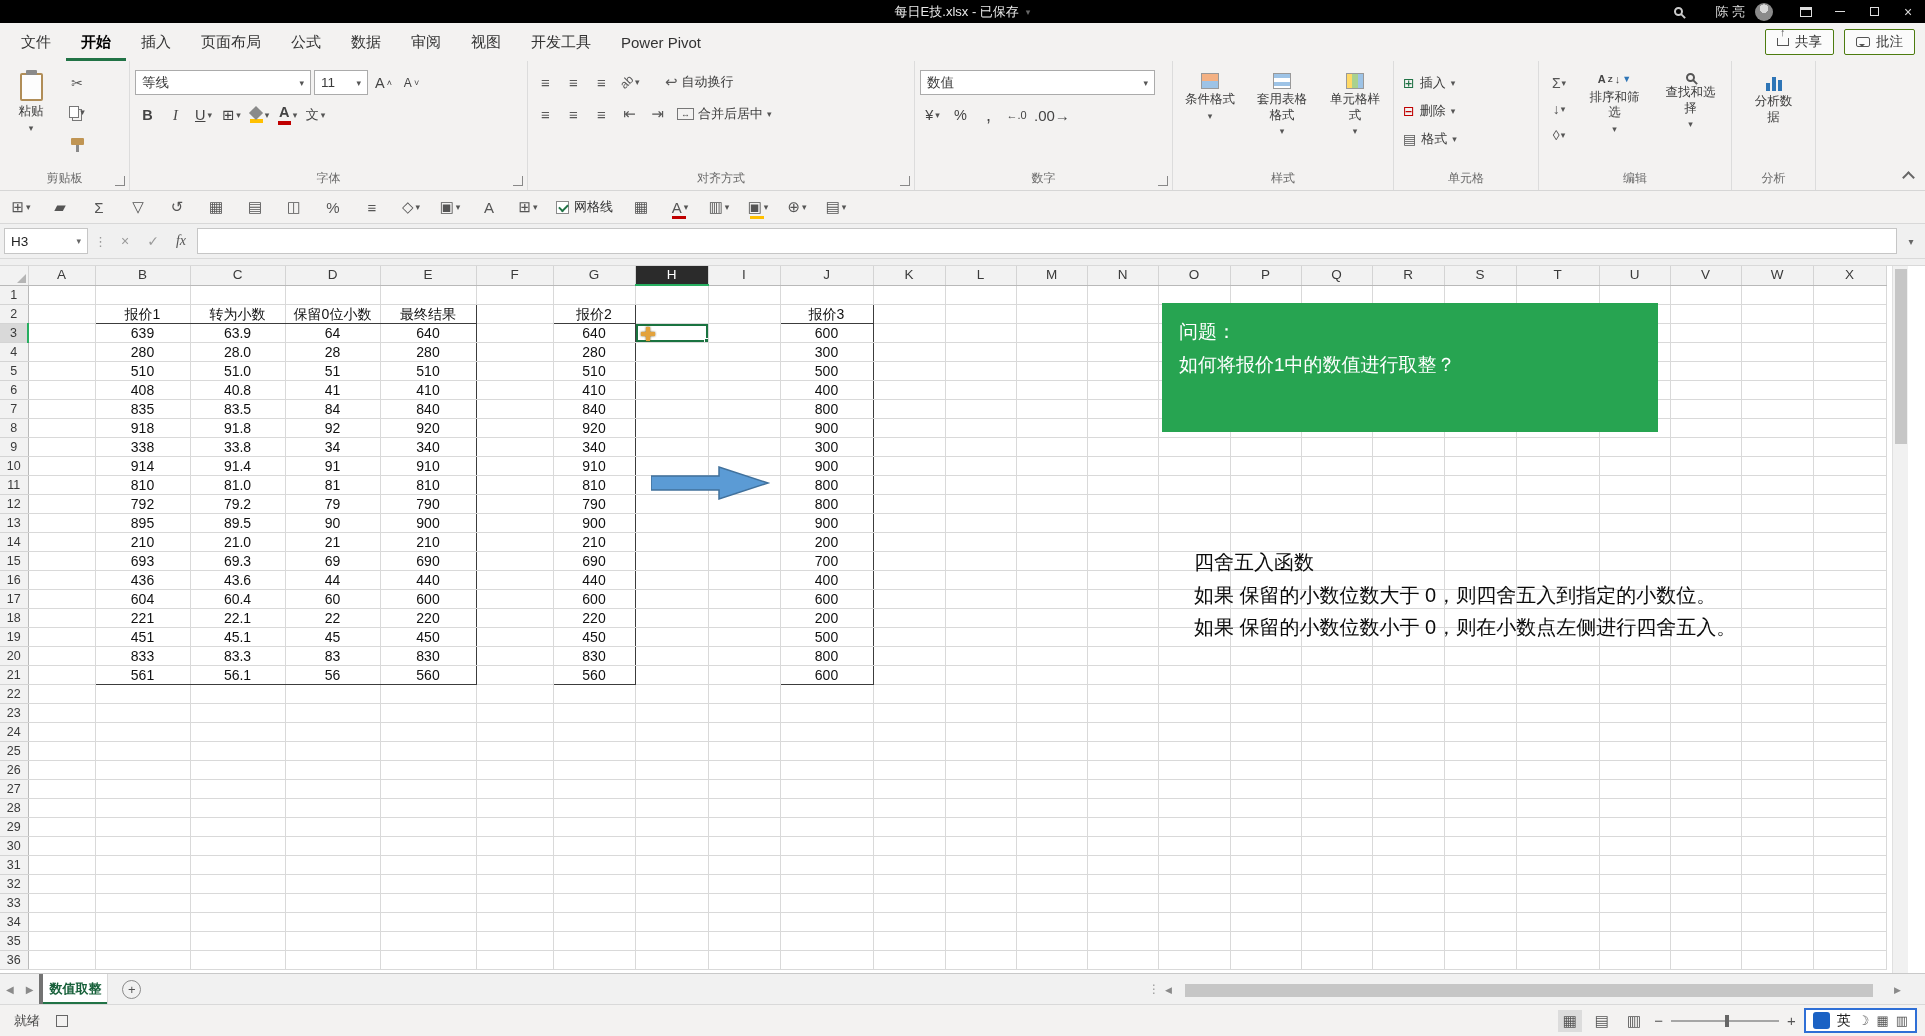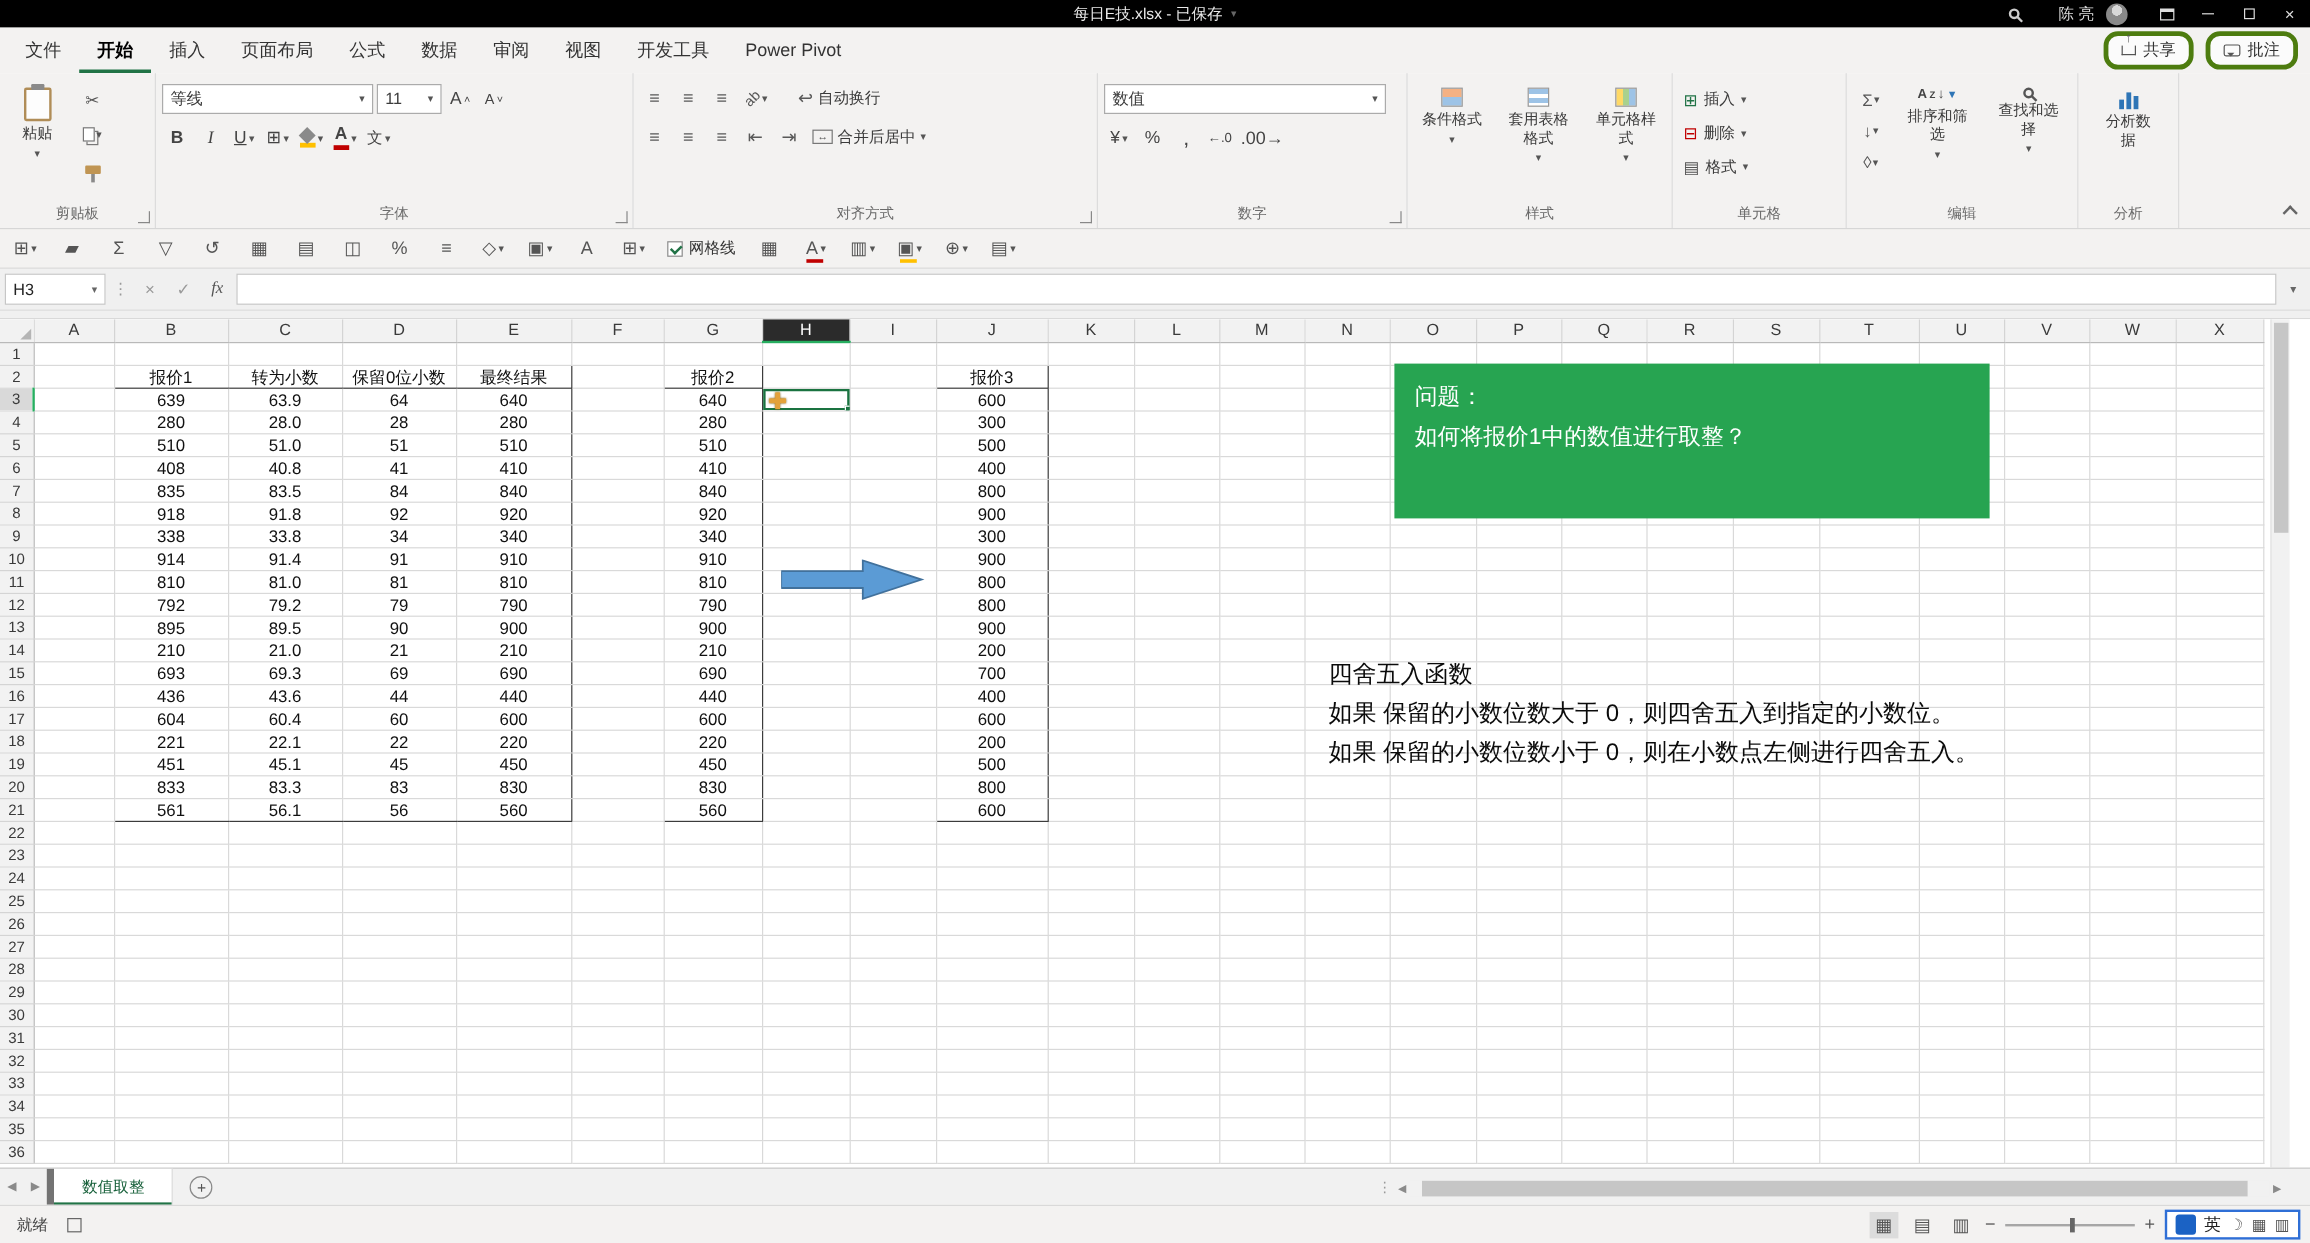--- a/index.html
+++ b/index.html
@@ -20,21 +20,21 @@
   .min-ico{width:10px;border-top:1px solid #ddd;display:inline-block}
   .restore-ico{width:9px;height:9px;border:1px solid #ddd;display:inline-block}
   .rd-ico{width:12px;height:10px;border:1px solid #ddd;border-top-width:3px;display:inline-block}
 
   
   .tabrow{height:38px;background:#f3f2f1;display:flex;align-items:stretch;flex:0 0 auto;font-size:15px;color:#333;padding-left:6px;position:relative}
   #ribbon-tabs{display:flex;align-items:stretch}
   .rtab{display:flex;align-items:center;padding:0 15px;cursor:default;white-space:nowrap}
   .rtab.active{font-weight:700;color:#000;box-shadow:inset 0 -3px 0 #217346}
   .tabrow-right{position:absolute;right:10px;top:0;height:100%;display:flex;align-items:center;gap:10px;font-size:13.5px}
-  .trbtn{display:flex;align-items:center;gap:6px;padding:3px 11px;border:4px solid #4d7c0f;background:#fbfbfb;border-radius:12px}
+  .trbtn{display:flex;align-items:center;gap:6px;padding:3px 11px;border:1px solid #4d7c0f;background:#fbfbfb;border-radius:2px}
   .share-ico{position:relative;width:12px;height:8px;border:1px solid #555;border-top:none;display:inline-block}
   .share-ico:after{content:"↑";position:absolute;left:2px;top:-12px;font-size:11px;color:#555}
   .cmt-ico{width:14px;height:10px;border:1px solid #555;border-radius:2px;position:relative;display:inline-block}
   .cmt-ico:after{content:"";position:absolute;left:2px;bottom:-4px;border:3px solid transparent;border-top-color:#555}
 
   
   .ribbon{height:130px;background:#f3f2f1;border-bottom:1px solid #d6d6d6;display:flex;flex:0 0 auto;position:relative;font-size:12.5px;color:#3b3b3b}
   .rgroup{position:relative;border-right:1px solid #dcdcdc;padding:7px 5px 20px;flex:0 0 auto}
   .glabel{position:absolute;bottom:3px;left:0;right:0;text-align:center;font-size:12px;color:#6a6a6a}
   .launcher{position:absolute;right:4px;bottom:4px;width:10px;height:10px;border-right:1px solid #888;border-bottom:1px solid #888}
@@ -106,27 +106,27 @@
   .bl{border-left:1px solid #3c3c3c}.br{border-right:1px solid #3c3c3c}
   .bt{border-top:1px solid #3c3c3c}.bb{border-bottom:1px solid #3c3c3c}
   .sel{box-shadow:inset 0 0 0 2px #1a7340;position:relative}
   .fillhandle{position:absolute;right:-3px;bottom:-3px;width:7px;height:7px;background:#1a7340;border:1px solid #fff;z-index:3}
   .cross-cursor{position:absolute;left:5px;top:3px;width:14px;height:14px;z-index:2;
     background:linear-gradient(#e3a23b,#e3a23b) center/100% 4px no-repeat,linear-gradient(#e3a23b,#e3a23b) center/4px 100% no-repeat;
     filter:drop-shadow(0 0 1px #7a5b12)}
   .vscroll{position:absolute;left:1892px;top:0;width:16px;height:100%;background:#f1f1f1;border-left:1px solid #e0e0e0}
   .vthumb{position:absolute;left:2px;top:3px;width:12px;height:175px;background:#c6c6c6}
   .green-note{position:absolute;left:1162px;top:37px;width:496px;height:129px;background:#27A451;color:#fff;font-size:19px;line-height:33px;padding:12px 17px;z-index:5}
-  .round-text{position:absolute;left:1107px;top:280px;font-size:20px;line-height:32.6px;color:#0b0b0b;z-index:5;white-space:nowrap}
+  .round-text{position:absolute;left:1194px;top:280px;font-size:20px;line-height:32.6px;color:#0b0b0b;z-index:5;white-space:nowrap}
   .arrow-shape{position:absolute;left:651px;top:200px;z-index:5}
 
   
   .sheettabs{height:31px;background:#f1f1f1;border-top:1px solid #c9c9c9;display:flex;align-items:center;flex:0 0 auto;position:relative;font-size:13px}
   .nav{color:#8a8a8a;font-size:10px;padding:0 6px}
-  .stab{height:100%;display:flex;align-items:center;padding:0 23px;background:#fff;border-left:6px solid #737373;border-right:1px solid #d9d9d9;color:#17603a;font-weight:400;position:relative}
+  .stab{height:100%;display:flex;align-items:center;padding:0 6px;background:#fff;border-left:4px solid #737373;border-right:1px solid #d9d9d9;color:#17603a;font-weight:700;position:relative}
   .stab:after{content:"";position:absolute;left:0;right:0;bottom:0;height:2px;background:#217346}
   .addsheet{width:19px;height:19px;border:1px solid #8a8a8a;border-radius:50%;display:flex;align-items:center;justify-content:center;color:#555;margin-left:14px;font-size:13px}
   .splitter{position:absolute;left:1148px;color:#999;font-size:12px}
   .hscroll{position:absolute;left:1165px;right:24px;top:8px;height:16px;display:flex;align-items:center;gap:3px}
   .harrow{color:#8a8a8a;font-size:9px}
   .htrack{flex:1;height:13px;background:#f1f1f1;position:relative}
   .hthumb{position:absolute;left:10px;right:18px;top:0;bottom:0;background:#c6c6c6}
 
   
   .statusbar{height:32px;background:#f3f2f1;border-top:1px solid #d9d9d9;display:flex;align-items:center;flex:0 0 auto;font-size:13px;color:#444;position:relative}

